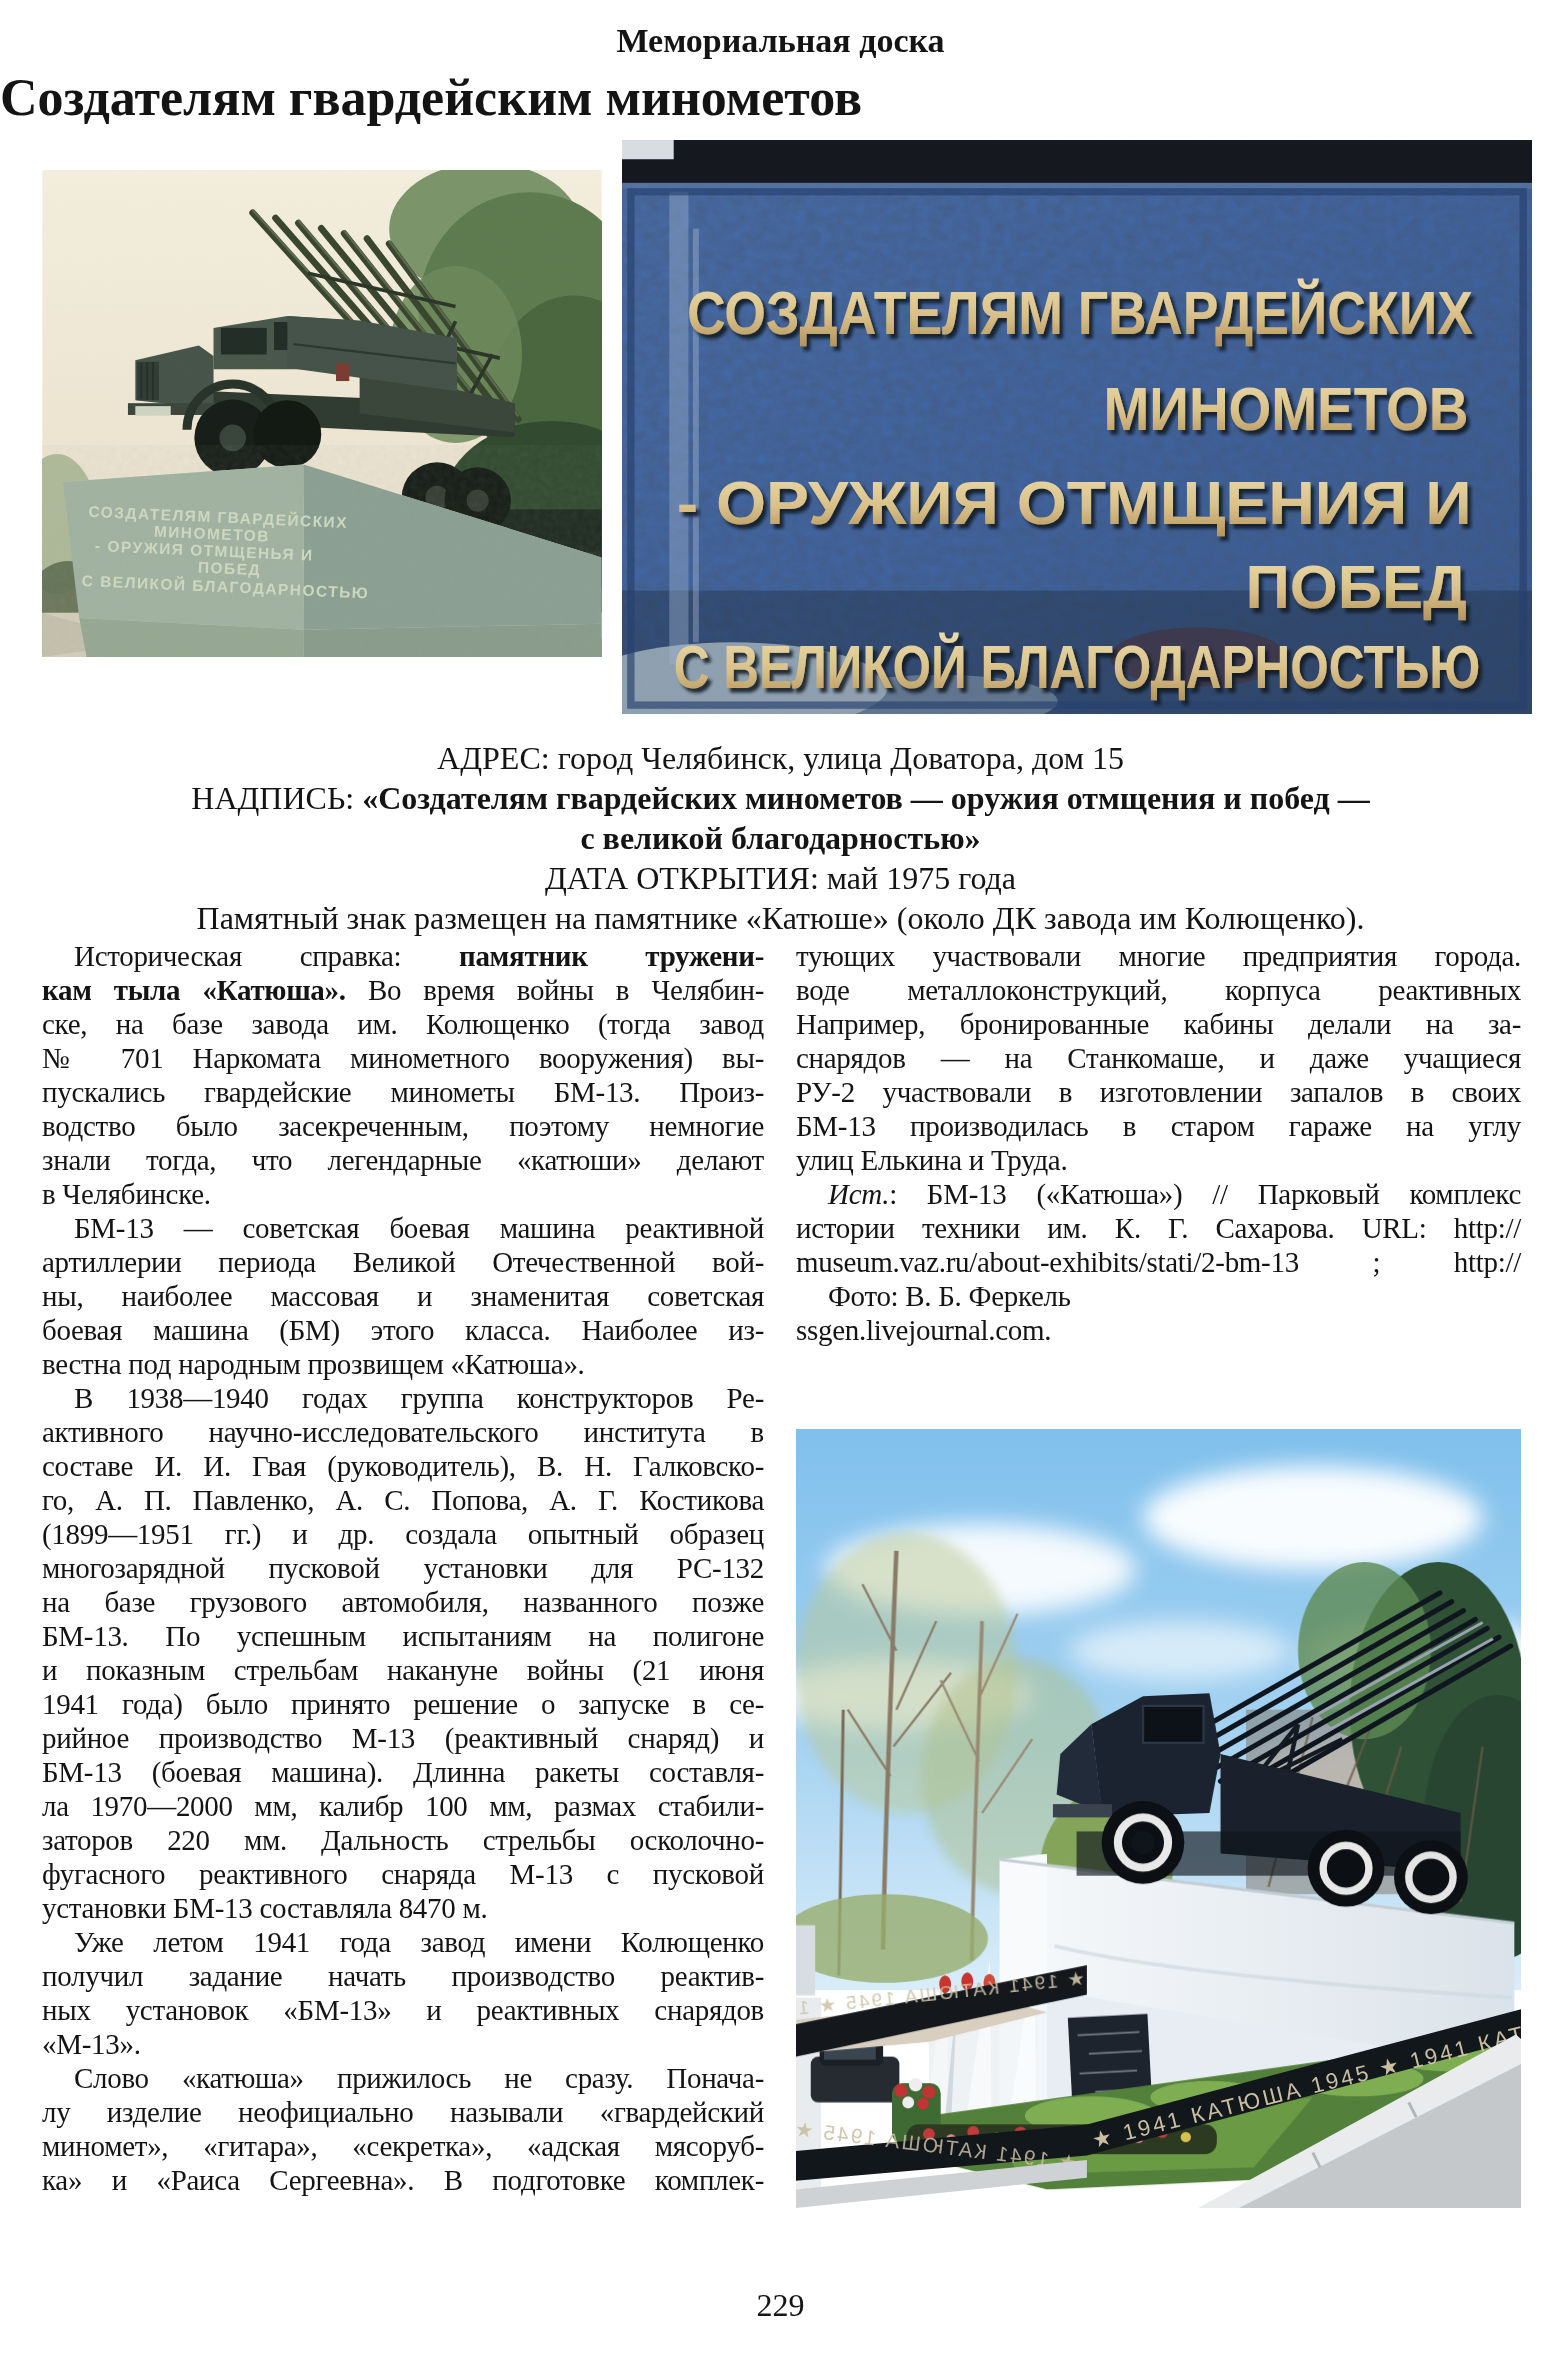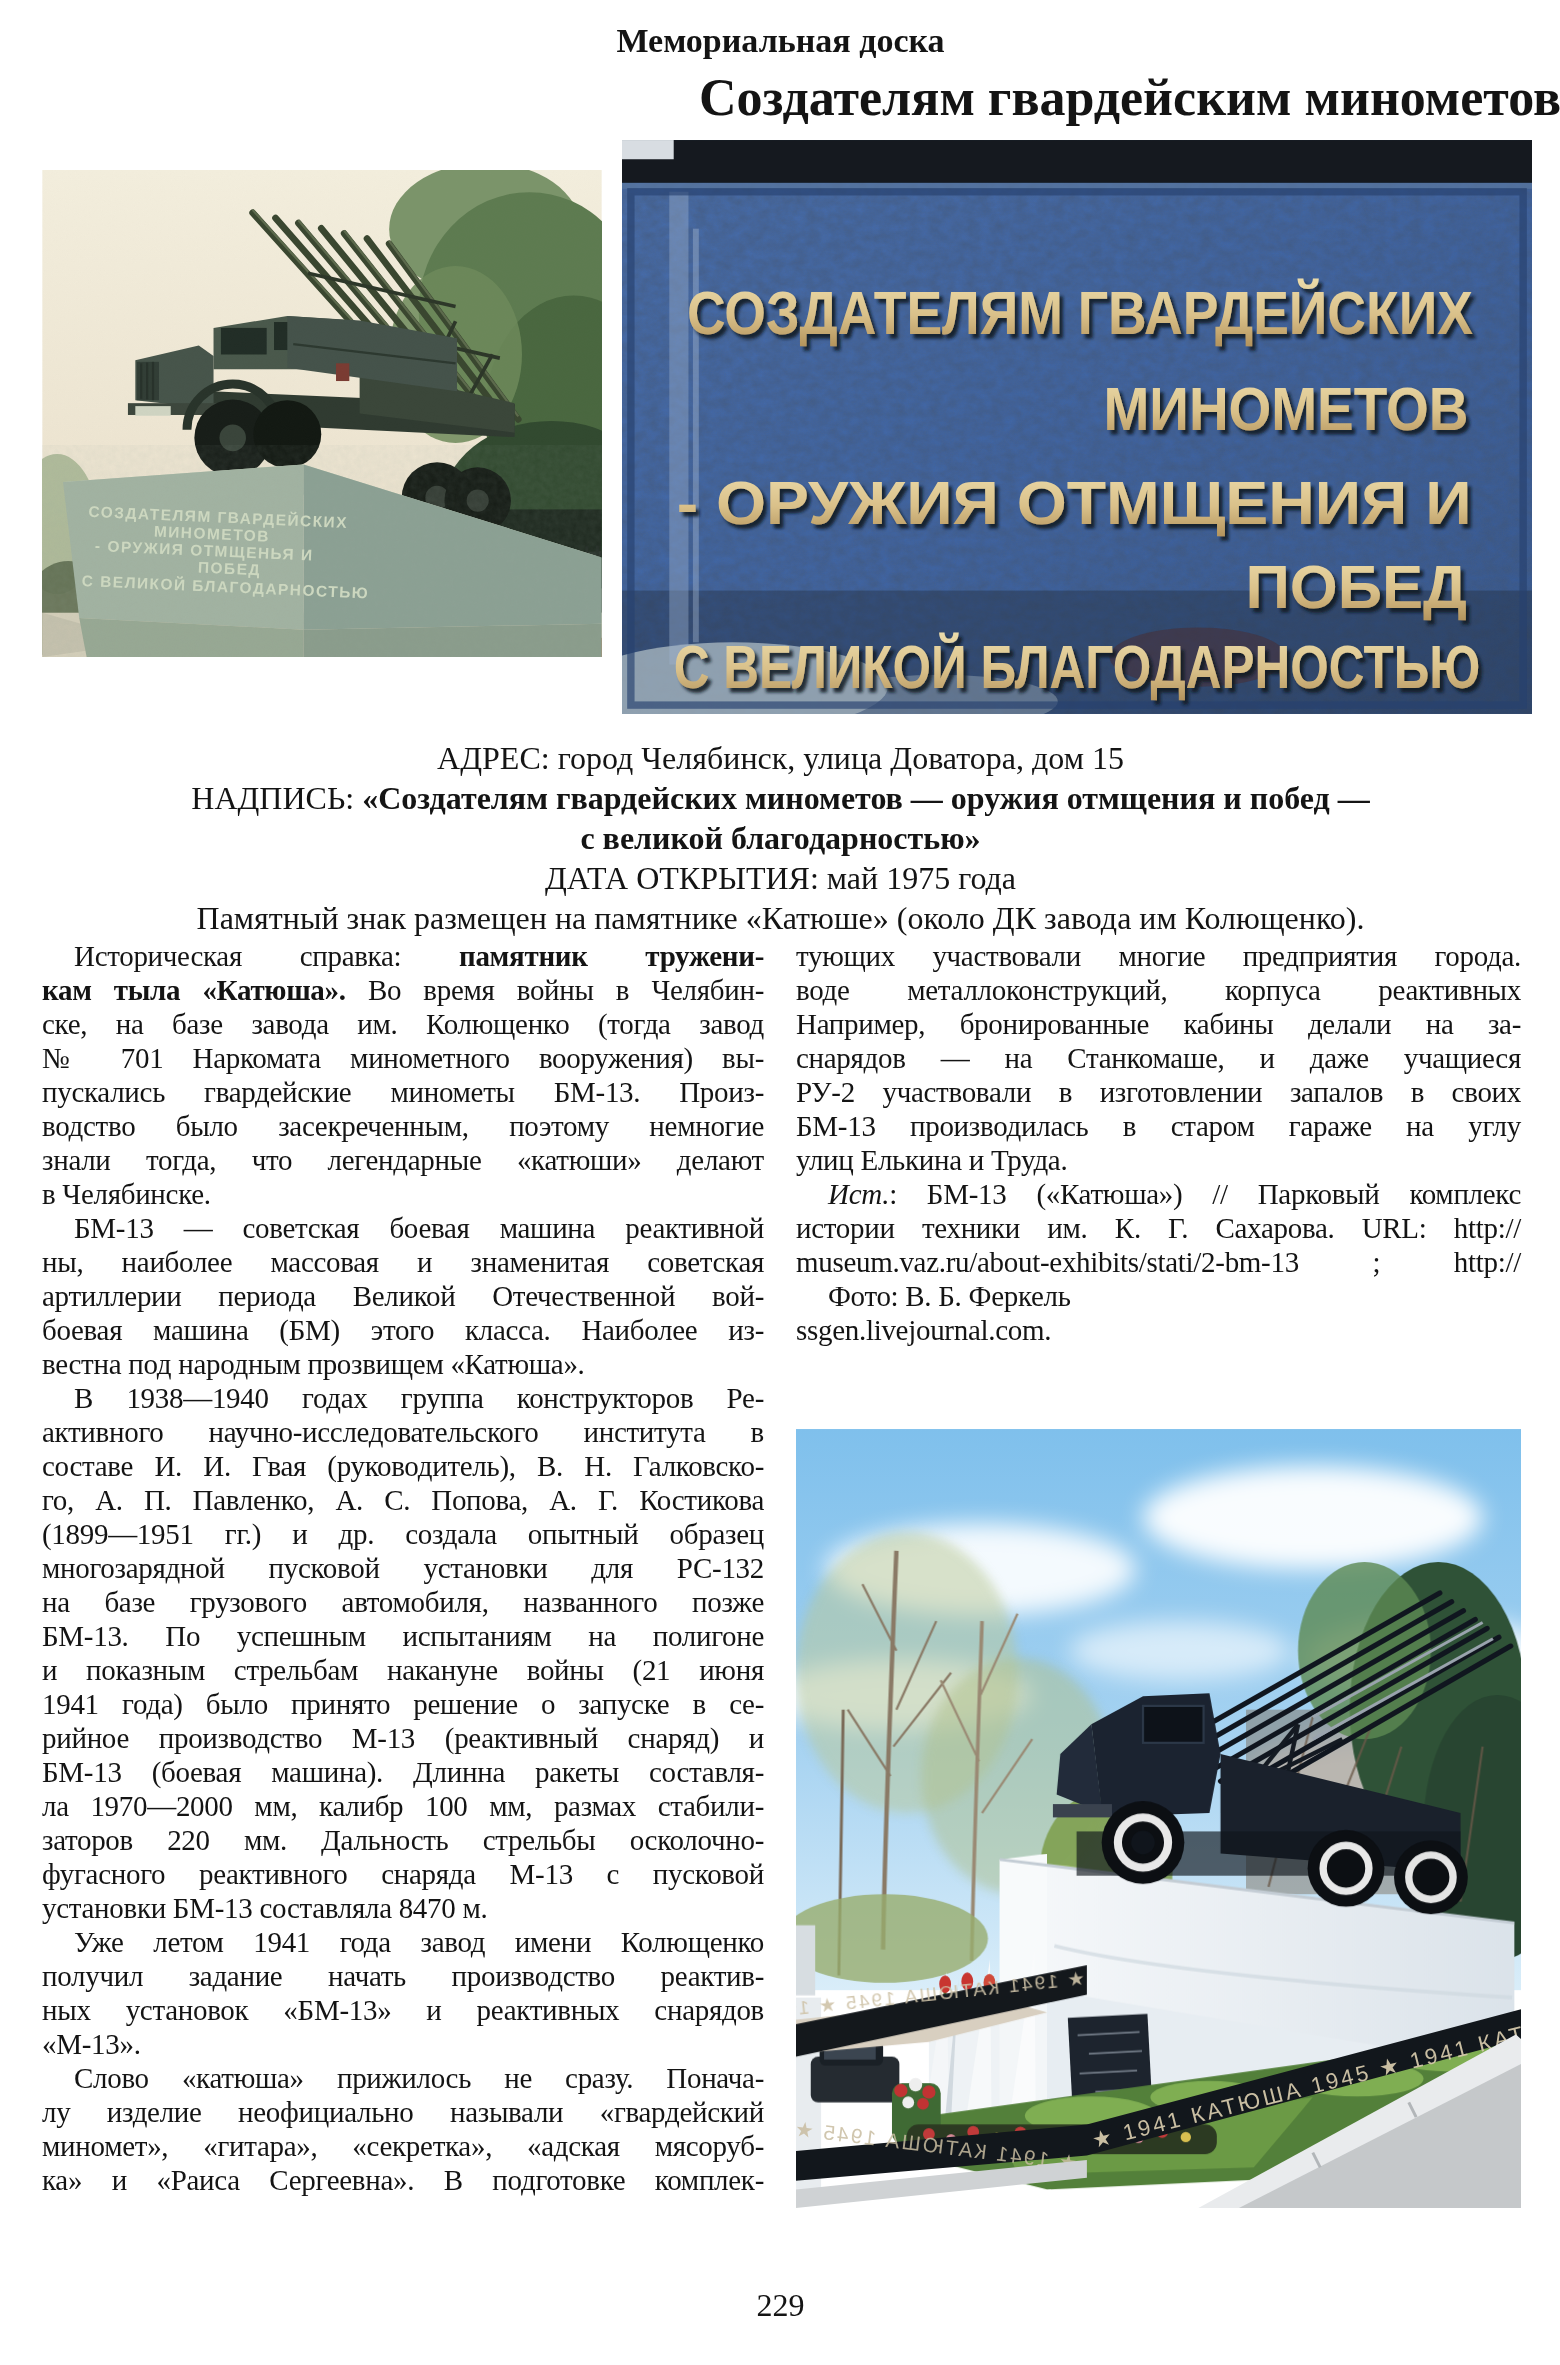--- a/index.html
+++ b/index.html
@@ -1,20 +1,20 @@
 <!DOCTYPE html>
 <html style="font-size:11.8px"><head>
 <meta charset="utf-8">
 <style>
   html,body{margin:0;padding:0;background:#888;}
   .page{position:relative;width:1561px;height:2366px;background:#ffffff;
         font-family:"Liberation Serif",serif;color:#141414;overflow:hidden;margin:0 auto;}
   .kicker{position:absolute;top:22px;left:0;width:100%;text-align:center;
           font-size:34px;font-weight:bold;}
-  .title{position:absolute;top:68px;left:0;width:100%;text-align:right;
+  .title{position:absolute;top:68px;left:0;width:100%;text-align:left;
          font-size:52px;font-weight:bold;}
   figure{margin:0;padding:0;position:absolute;overflow:hidden;}
   #photo-old{left:42px;top:170px;width:560px;height:487px;}
   #photo-plaque{left:622px;top:140px;width:910px;height:574px;}
   #photo-new{left:796px;top:1429px;width:725px;height:779px;}
   #info{position:absolute;top:738px;left:0;width:100%;}
   .info-line{text-align:center;font-size:32px;line-height:40px;}
   .info-line b{font-weight:bold;margin-top:13px;}
   #colL{position:absolute;left:42px;top:939px;width:722px;}
   #colR{position:absolute;left:796px;top:939px;width:725px;}
@@ -220,22 +220,22 @@
   <div id="colL">
       <div class="line ind"><span>Историческая справка: </span><b>памятник тружени-</b></div>
       <div class="line"><b>кам тыла «Катюша».</b><span> Во время войны в Челябин-</span></div>
       <div class="line"><span>ске, на базе завода им. Колющенко (тогда завод</span></div>
       <div class="line"><span>№ 701 Наркомата минометного вооружения) вы-</span></div>
       <div class="line"><span>пускались гвардейские минометы БМ-13. Произ-</span></div>
       <div class="line"><span>водство было засекреченным, поэтому немногие</span></div>
       <div class="line"><span>знали тогда, что легендарные «катюши» делают</span></div>
       <div class="line end"><span>в Челябинске.</span></div>
       <div class="line ind"><span>БМ-13 — советская боевая машина реактивной</span></div>
+      <div class="line"><span>артиллерии периода Великой Отечественной вой-</span></div>
       <div class="line"><span>ны, наиболее массовая и знаменитая советская</span></div>
-      <div class="line"><span>артиллерии периода Великой Отечественной вой-</span></div>
       <div class="line"><span>боевая машина (БМ) этого класса. Наиболее из-</span></div>
       <div class="line end"><span>вестна под народным прозвищем «Катюша».</span></div>
       <div class="line ind"><span>В 1938—1940 годах группа конструкторов Ре-</span></div>
       <div class="line"><span>активного научно-исследовательского института в</span></div>
       <div class="line"><span>составе И. И. Гвая (руководитель), В. Н. Галковско-</span></div>
       <div class="line"><span>го, А. П. Павленко, А. С. Попова, А. Г. Костикова</span></div>
       <div class="line"><span>(1899—1951 гг.) и др. создала опытный образец</span></div>
       <div class="line"><span>многозарядной пусковой установки для РС-132</span></div>
       <div class="line"><span>на базе грузового автомобиля, названного позже</span></div>
       <div class="line"><span>БМ-13. По успешным испытаниям на полигоне</span></div>

